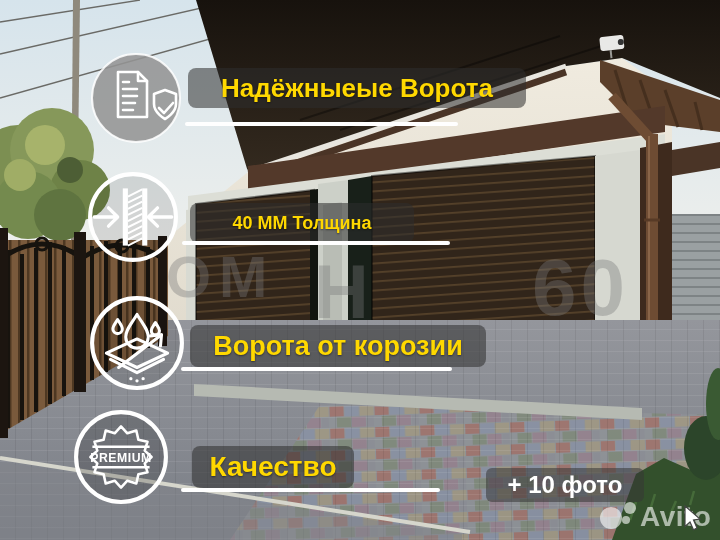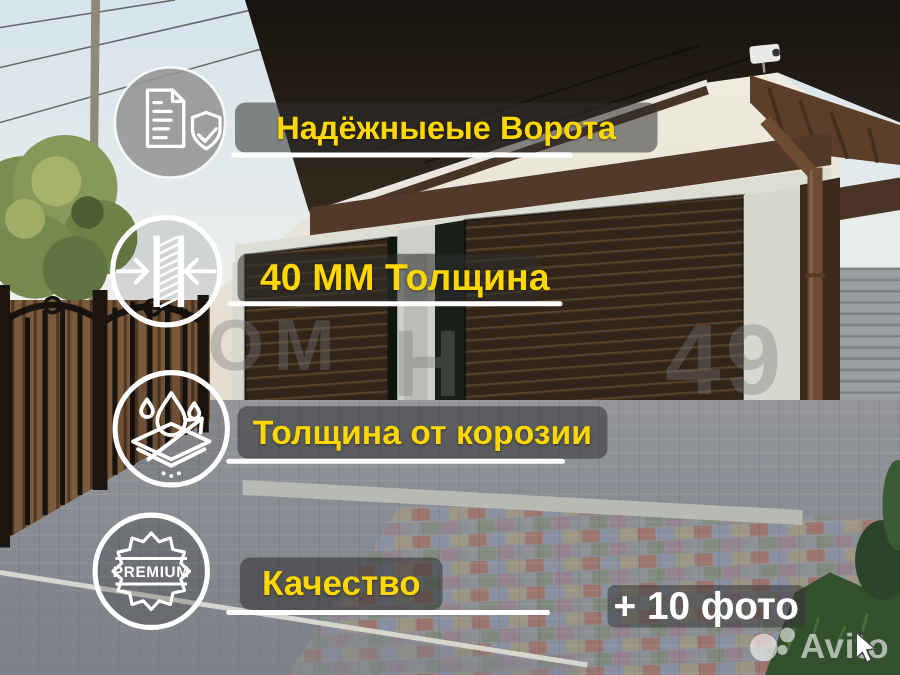--- a/index.html
+++ b/index.html
@@ -13,37 +13,37 @@
   .wm.p1{left:166px;top:248px;font-size:58px;letter-spacing:8px;}
   .wm.p2{left:314px;top:254px;font-size:76px;}
   .wm.p3{left:532px;top:248px;font-size:80px;letter-spacing:4px;}
 
   
   .ficon{position:absolute;}
   .ficon svg{display:block;}
   .band{position:absolute;background:rgba(45,45,45,0.55);border-radius:8px;
         color:#FFD800;font-weight:bold;text-align:center;
         text-shadow:0 1px 2px rgba(0,0,0,0.45);white-space:nowrap;}
-  .b1{left:188px;top:82px;width:338px;height:40px;line-height:40px;font-size:26px;}
-  .b2{left:190px;top:203px;width:224px;height:40px;line-height:40px;font-size:30px;padding-left:18px;}
+  .b1{left:188px;top:68px;width:338px;height:40px;line-height:40px;font-size:26px;}
+  .b2{left:190px;top:203px;width:224px;height:40px;line-height:40px;font-size:18px;}
   .b3{left:190px;top:325px;width:296px;height:42px;line-height:42px;font-size:27px;}
   .b4{left:192px;top:446px;width:162px;height:42px;line-height:42px;font-size:28px;}
   .uline{position:absolute;height:4px;background:#FFFFFF;border-radius:2px;}
   .u1{left:185px;top:122px;width:273px;}
   .u2{left:182px;top:241px;width:268px;}
   .u3{left:181px;top:367px;width:271px;}
   .u4{left:181px;top:488px;width:259px;}
   .i1{left:90px;top:52px;}
   .i2{left:86px;top:170px;}
   .i3{left:88px;top:294px;}
   .i4{left:72px;top:408px;}
 
   .photo-count{position:absolute;left:486px;top:468px;width:158px;height:34px;
       background:rgba(55,55,55,0.55);border-radius:6px;color:#fff;font-weight:bold;
-      font-size:31px;line-height:34px;text-align:center;white-space:nowrap;}
+      font-size:24px;line-height:34px;text-align:center;white-space:nowrap;}
 
   .avito{position:absolute;left:596px;top:498px;height:36px;color:rgba(255,255,255,0.6);}
   .avito .dot{position:absolute;background:rgba(255,255,255,0.6);border-radius:50%;}
   .avito .d1{left:4px;top:9px;width:22px;height:22px;}
   .avito .d2{left:28px;top:4px;width:12px;height:12px;}
   .avito .d3{left:26px;top:18px;width:8px;height:8px;}
   .avito .txt{position:absolute;left:44px;top:3px;font-size:28px;font-weight:bold;
       letter-spacing:0.5px;}
   .cursor{position:absolute;left:684px;top:505px;}
 </style>
@@ -205,21 +205,21 @@
     <g>
       <polygon points="612,540 636,474 664,458 700,474 720,464 720,540" fill="#33502c"></polygon>
       <ellipse cx="706" cy="448" rx="22" ry="32" fill="#2c452a"></ellipse>
       <ellipse cx="718" cy="404" rx="12" ry="36" fill="#3a5a33"></ellipse>
       <path d="M630,520 l6,-18 M650,510 l5,-16 M670,515 l6,-14 M690,505 l4,-14" stroke="#466b3a" stroke-width="2.5" fill="none"></path>
     </g>
   </svg>
 
   <div class="wm p1">ОМ</div>
   <div class="wm p2">Н</div>
-  <div class="wm p3">49</div>
+  <div class="wm p3">60</div>
 
   <div class="ficon i1">
     <svg width="92" height="92" viewBox="0 0 92 92">
       <circle cx="46" cy="46" r="44" fill="rgba(148,148,148,0.88)" stroke="rgba(255,255,255,0.85)" stroke-width="2"></circle>
       <g stroke="#fff" stroke-width="2.6" fill="none" stroke-linejoin="round" stroke-linecap="round">
         <path d="M28,20 h20 l9,9 v36 h-29 z"></path>
         <path d="M48,20 v9 h9"></path>
         <path d="M33,30 h6 M33,37 h14 M33,44 h14 M33,51 h12 M33,58 h10"></path>
         <path d="M64,42 l11,-4 11,4 v10 c0,9 -11,15 -11,15 s-11,-6 -11,-15 z"></path>
         <path d="M69,56 l5,5 9,-10"></path>
@@ -258,21 +258,21 @@
         <path d="M30,72 L72,40"></path>
         <path d="M72,40 l-11,1 M72,40 l-1,11"></path>
       </g>
       <g fill="#fff">
         <circle cx="42" cy="83" r="1.6"></circle>
           <circle cx="48" cy="85" r="1.6"></circle>
           <circle cx="54" cy="83" r="1.6"></circle>
       </g>
     </svg>
   </div>
-  <div class="band b3">Толщина от корозии</div>
+  <div class="band b3">Ворота от корозии</div>
   <div class="uline u3"></div>
 
   <div class="ficon i4">
     <svg width="98" height="98" viewBox="0 0 96 96">
       <circle cx="48" cy="48" r="44" fill="rgba(0,0,0,0.18)" stroke="#fff" stroke-width="4"></circle>
       <polygon fill="none" stroke="#fff" stroke-width="2.5" stroke-linejoin="round" points="78,48 71.2,54.2 74,63 65,65 63,74 54.2,71.2 48,78 41.8,71.2 33,74 31,65 22,63 24.8,54.2 18,48 24.8,41.8 22,33 31,31 33,22 41.8,24.8 48,18 54.2,24.8 63,22 65,31 74,33 71.2,41.8"></polygon>
       <path d="M20,38 H76 M20,58 H76" stroke="#fff" stroke-width="2.5"></path>
       <text x="48" y="52.5" text-anchor="middle" font-size="12" font-weight="bold" fill="#fff" font-family="Liberation Sans, sans-serif" letter-spacing="0.5">PREMIUM</text>
     </svg>
   </div>

